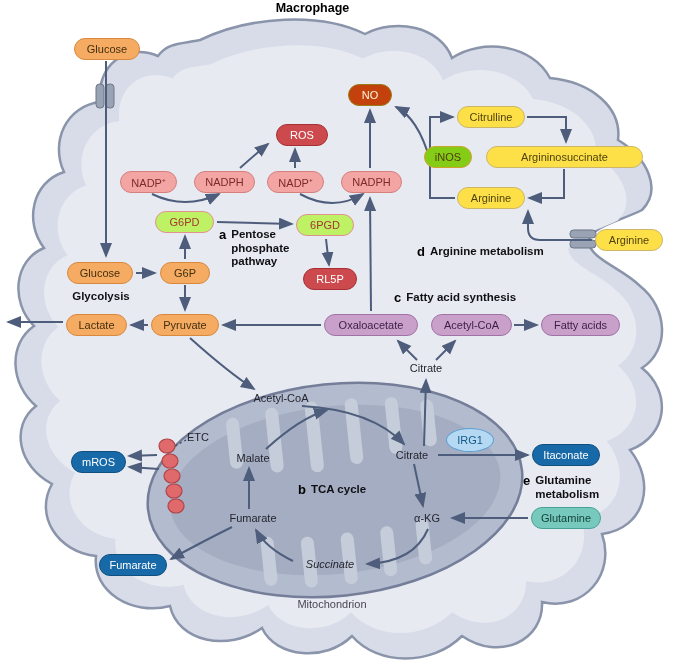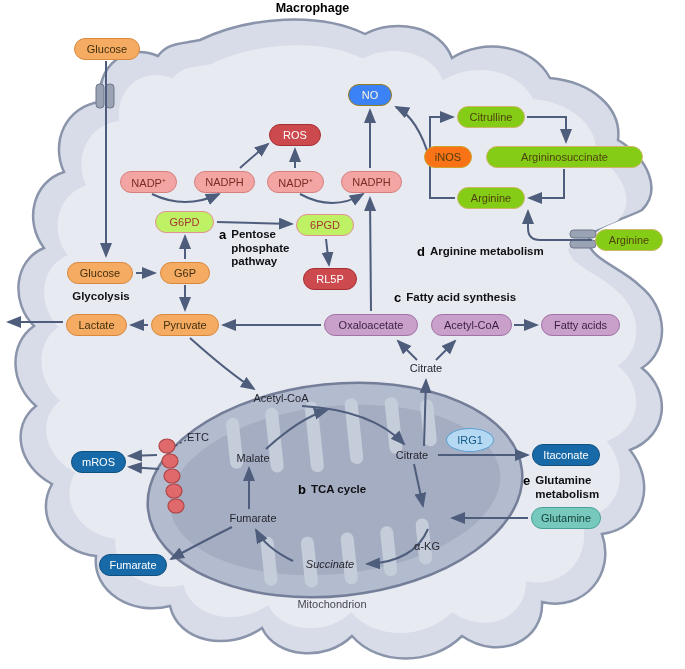--- a/index.html
+++ b/index.html
@@ -5,23 +5,23 @@
   html,body{margin:0;padding:0;background:#fff;font-family:"Liberation Sans",sans-serif;}
   #figure{position:relative;width:685px;height:669px;overflow:hidden;background:#fff;}
   #diagram-svg{position:absolute;left:0;top:0;}
   .pill{position:absolute;height:22px;border-radius:11px;display:flex;align-items:center;justify-content:center;
         font-size:11px;border:1.5px solid;box-sizing:border-box;white-space:nowrap;}
   .oval{border-radius:50%;height:24px;}
   .c-orange{background:#f6ab63;border-color:#d8893e;color:#41300f;}
   .c-pink{background:#f2a5a3;border-color:#d67f7d;color:#7e2a28;}
   .c-palepink{background:#bef264;border-color:#e09290;color:#a33633;}
   .c-red{background:#cc4a4e;border-color:#a62f34;color:#fff;}
-  .c-gold{background:#3b82f6;border-color:#9a7c16;color:#fdf6df;}
-  .c-yellow{background:#f97316;border-color:#cda32a;color:#4f3c0d;}
-  .c-paleyellow{background:#84cc16;border-color:#cdb666;color:#4f420f;}
+  .c-gold{background:#c2410c;border-color:#9a7c16;color:#fdf6df;}
+  .c-yellow{background:#84cc16;border-color:#cda32a;color:#4f3c0d;}
+  .c-paleyellow{background:#fde047;border-color:#cdb666;color:#4f420f;}
   .c-purple{background:#c8a0ca;border-color:#a272a6;color:#3c1f40;}
   .c-blue{background:#1769a8;border-color:#0f507f;color:#fff;}
   .c-lightblue{background:#b5d9f2;border-color:#5c9fd2;color:#155a8a;}
   .c-teal{background:#77c9bd;border-color:#47a295;color:#123f38;}
   .lbl{position:absolute;font-size:11px;color:#25252e;text-align:center;white-space:nowrap;}
   .lbl-bold{font-weight:bold;font-size:11.5px;color:#101014;}
   .sec{position:absolute;display:flex;gap:5px;align-items:flex-start;}
   .sec .sec-letter{font-weight:bold;font-size:13px;color:#000;line-height:13px;}
   .sec .sec-text{font-weight:bold;font-size:11.5px;color:#101014;white-space:pre-line;line-height:13.5px;}
   .title{position:absolute;font-weight:bold;font-size:12.5px;color:#000;text-align:center;}
@@ -131,21 +131,21 @@
     <path d="M430,160 Q418,118 396,107"></path>
     <path d="M592,240 L540,240 Q528,240 528,228 L528,211"></path>
   </g>
 </svg>
 
 <div class="title" style="left:240px;top:1px;width:145px;text-align:center;">Macrophage</div>
 
 <div class="pill c-orange" style="left:74px;top:38px;width:66px;">Glucose</div>
 <div class="pill c-pink" style="left:120px;top:171px;width:57px;">NADP⁺</div>
 <div class="pill c-pink" style="left:194px;top:171px;width:61px;">NADPH</div>
-<div class="pill c-red" style="left:269px;top:124px;width:52px;">ROS</div>
+<div class="pill c-red" style="left:276px;top:124px;width:52px;">ROS</div>
 <div class="pill c-pink" style="left:267px;top:171px;width:57px;">NADP⁺</div>
 <div class="pill c-pink" style="left:341px;top:171px;width:61px;">NADPH</div>
 <div class="pill c-palepink" style="left:155px;top:211px;width:59px;">G6PD</div>
 <div class="pill c-palepink" style="left:296px;top:214px;width:58px;">6PGD</div>
 <div class="pill c-red" style="left:303px;top:268px;width:54px;">RL5P</div>
 <div class="pill c-orange" style="left:67px;top:262px;width:66px;">Glucose</div>
 <div class="pill c-orange" style="left:160px;top:262px;width:50px;">G6P</div>
 <div class="pill c-orange" style="left:66px;top:314px;width:61px;">Lactate</div>
 <div class="pill c-orange" style="left:151px;top:314px;width:68px;">Pyruvate</div>
 <div class="pill c-purple" style="left:324px;top:314px;width:94px;text-align:right;">Oxaloacetate</div>
@@ -161,21 +161,21 @@
 <div class="pill c-blue" style="left:532px;top:444px;width:68px;">Itaconate</div>
 <div class="pill c-teal" style="left:531px;top:507px;width:70px;">Glutamine</div>
 <div class="pill c-blue" style="left:71px;top:451px;width:55px;">mROS</div>
 <div class="pill c-blue" style="left:99px;top:554px;width:68px;">Fumarate</div>
 
 <div class="lbl" style="left:402px;top:362px;width:48px;">Citrate</div>
 <div class="lbl" style="left:245px;top:392px;width:72px;">Acetyl-CoA</div>
 <div class="lbl" style="left:183px;top:431px;width:30px;">ETC</div>
 <div class="lbl" style="left:228px;top:452px;width:50px;">Malate</div>
 <div class="lbl" style="left:387px;top:449px;width:50px;">Citrate</div>
-<div class="lbl" style="left:405px;top:540px;width:44px;">α-KG</div>
+<div class="lbl" style="left:405px;top:512px;width:44px;">α-KG</div>
 <div class="lbl" style="left:295px;top:558px;width:70px;font-style:italic;">Succinate</div>
 <div class="lbl" style="left:221px;top:512px;width:64px;">Fumarate</div>
 <div class="lbl" style="left:282px;top:598px;width:100px;color:#474752;">Mitochondrion</div>
 <div class="lbl lbl-bold" style="left:64px;top:290px;width:74px;text-align:center;">Glycolysis</div>
 
 <div class="sec" style="left:219px;top:228px;">
   <span class="sec-letter">a</span>
   <span class="sec-text">Pentose
 phosphate
 pathway</span>

